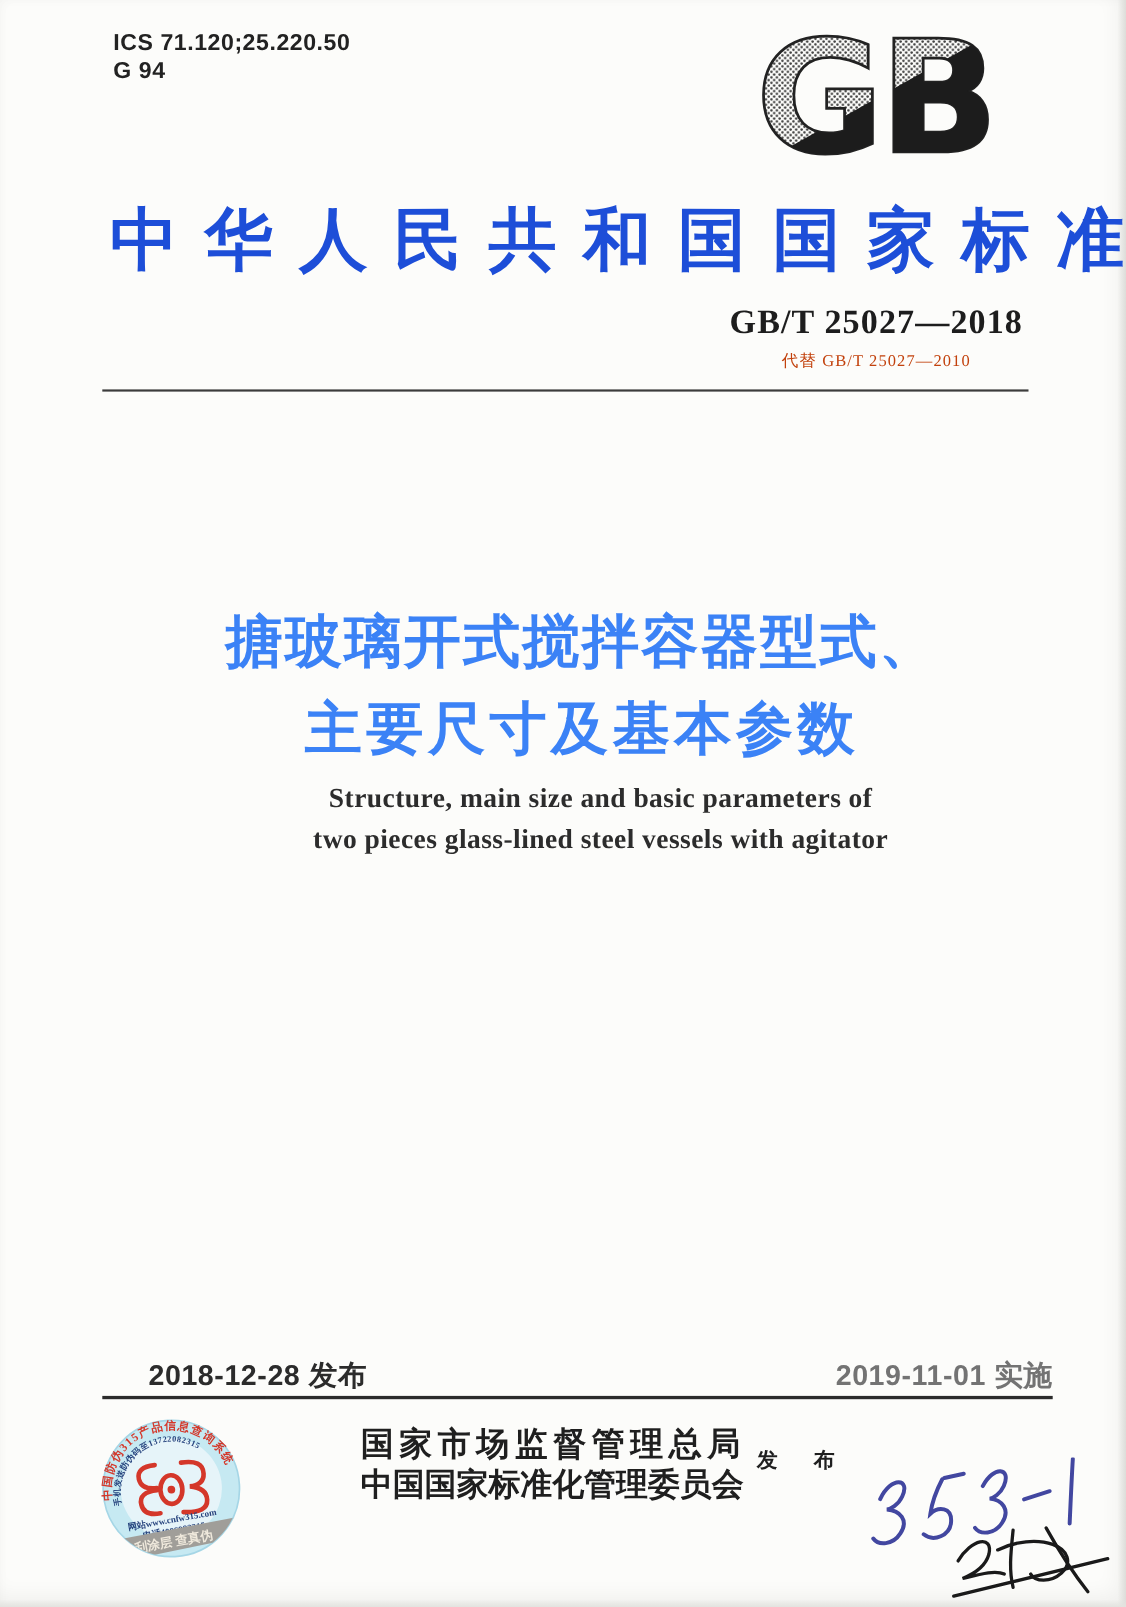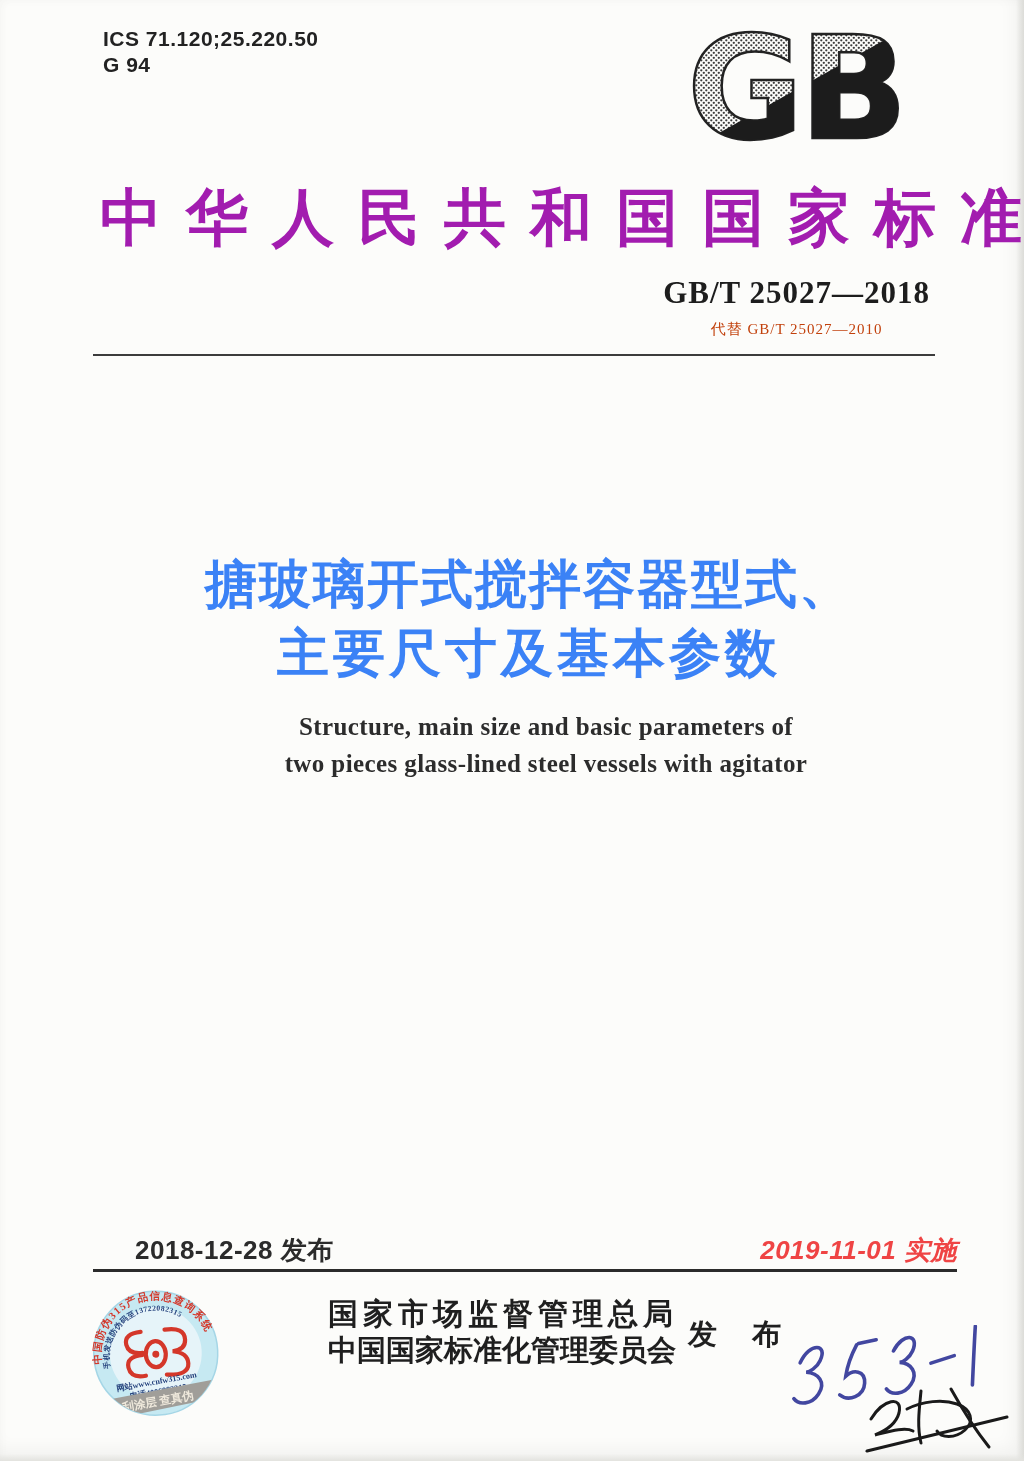--- a/index.html
+++ b/index.html
@@ -19,49 +19,49 @@
   
   .ics-block{position:absolute;left:103px;top:26px;font-family:"Liberation Sans",sans-serif;font-size:21px;font-weight:600;letter-spacing:.5px;color:#222;line-height:26px;}
 
   
   .gb-logo{position:absolute;left:685px;top:24px;width:228px;height:128px;}
 
   
   .heading{
     position:absolute;left:100px;top:176px;width:880px;
     font-size:62px;font-weight:700;letter-spacing:24px;
-    white-space:nowrap;color:#a21caf;
+    white-space:nowrap;color:#1d4ed8;
   }
 
   .std-num{position:absolute;right:94px;top:276px;text-align:center;line-height:34px;}
   .std-num .main{font-size:31px;font-weight:700;color:#1d1d1d;letter-spacing:1px;font-family:"Liberation Serif",serif;}
   .std-num .replaces{font-size:15px;color:#c2410c;letter-spacing:1px;margin-top:2px;}
 
   .rule-top{position:absolute;left:93px;top:354px;width:842px;height:2px;background:#3c3c3c;}
 
   
   .title-block{position:absolute;left:0;top:551px;width:1024px;text-align:center;padding-left:34px;box-sizing:border-box;
     font-family:"Liberation Sans","DejaVu Sans",sans-serif;font-weight:700;color:#3b82f6;}
   .title-block .t1{font-size:52px;letter-spacing:2px;line-height:66px;}
-  .title-block .t2{font-size:52px;letter-spacing:4px;line-height:66px;margin-top:3px;}
+  .title-block .t2{font-size:52px;letter-spacing:4px;line-height:66px;margin-top:13px;}
 
   .subtitle-block{position:absolute;left:16px;top:708px;width:1024px;text-align:center;padding-left:36px;box-sizing:border-box;
     font-family:"Liberation Serif",serif;font-weight:700;color:#2c2c2c;}
   .subtitle-block .s1,.subtitle-block .s2{font-size:25px;line-height:37px;letter-spacing:.4px;}
 
   
   .date-left{position:absolute;left:103px;top:1233px;font-family:"Liberation Sans",sans-serif;font-size:26px;font-weight:600;color:#2b2b2b;letter-spacing:.5px;margin-left:32px;}
-  .date-right{position:absolute;right:67px;top:1233px;font-family:"Liberation Sans",sans-serif;font-size:26px;font-weight:600;color:#ef4444;letter-spacing:.5px;font-style:italic;}
+  .date-right{position:absolute;right:67px;top:1233px;font-family:"Liberation Sans",sans-serif;font-size:26px;font-weight:600;color:#737373;letter-spacing:.5px;}
   .rule-bottom{position:absolute;left:93px;top:1269px;width:864px;height:3px;background:#2b2b2b;}
 
   
   .issuer-block{position:absolute;left:328px;top:1296px;width:360px;color:#1f1f1f;}
   .issuer-block .i1{font-size:30px;font-weight:700;letter-spacing:5px;white-space:nowrap;line-height:36px;}
   .issuer-block .i2{font-size:29px;font-weight:700;letter-spacing:0px;white-space:nowrap;line-height:36px;}
-  .publish-label{position:absolute;left:688px;top:1315px;font-size:29px;font-weight:700;letter-spacing:14px;color:#1f1f1f;white-space:pre;}
+  .publish-label{position:absolute;left:688px;top:1315px;font-size:19px;font-weight:700;letter-spacing:14px;color:#1f1f1f;white-space:pre;}
 
   
   .seal{position:absolute;left:90px;top:1283px;width:138px;height:150px;transform:rotate(-3deg);}
   .handwriting{position:absolute;left:775px;top:1325px;width:250px;height:136px;}
 </style>
 </head>
 <body>
 
 <div class="page">
   <div class="edge-right"></div>

